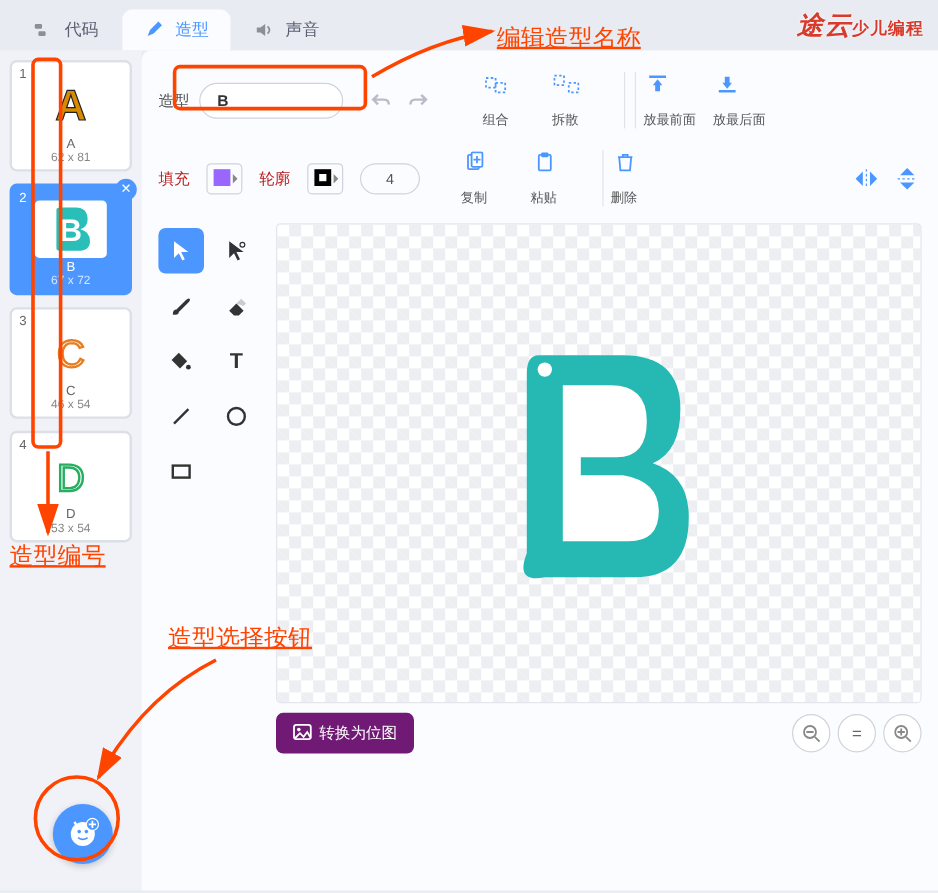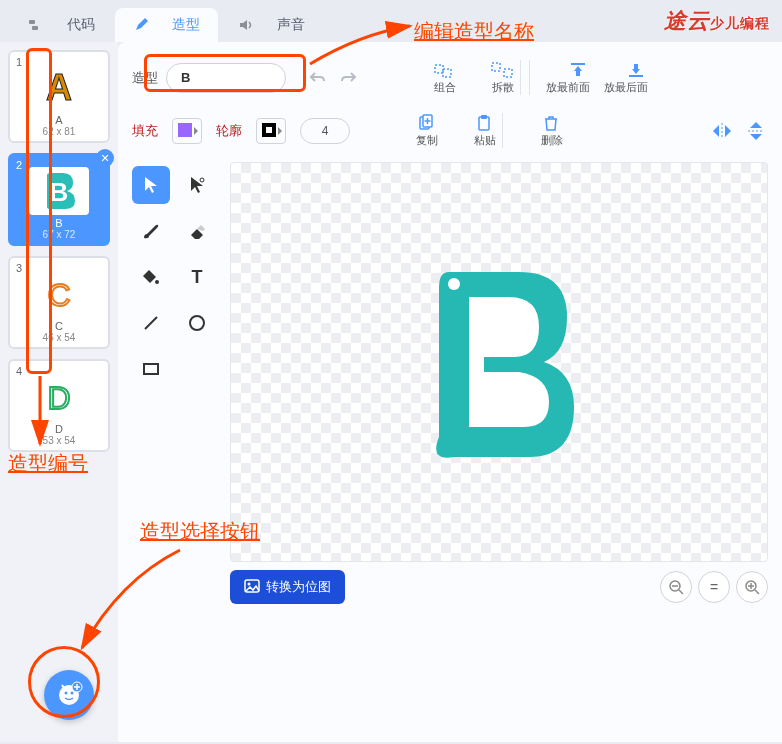--- a/index.html
+++ b/index.html
@@ -1,20 +1,20 @@
 <!DOCTYPE html>
 <html><head>
 <meta charset="utf-8">
 <style>
   * { box-sizing: border-box; margin: 0; padding: 0; font-family: "Microsoft YaHei", sans-serif; }
   body { width: 782px; height: 744px; background: #e8ecf2; position: relative; overflow: hidden; }
 
   
   .tabs { display: flex; padding: 8px 0 0 10px; gap: 2px; }
-  .tab { display: flex; align-items: center; gap: 23px; padding: 8px 18px; border-radius: 8px 8px 0 0; font-size: 14px; color: #5a5f73; cursor: pointer; }
+  .tab { display: flex; align-items: center; gap: 10px; padding: 8px 18px; border-radius: 8px 8px 0 0; font-size: 14px; color: #5a5f73; cursor: pointer; }
   .tab.active { background: #fbfcff; color: #4c97ff; }
   .tab-icon { width: 16px; height: 16px; display: inline-flex; align-items: center; justify-content: center; }
 
   .main { display: flex; height: calc(100% - 44px); }
 
   
   .sidebar { width: 118px; background: #f0f2f7; padding: 8px 8px; display: flex; flex-direction: column; gap: 10px; position: relative; }
   .thumb { background: #fff; border: 2px solid #dcdfe6; border-radius: 6px; padding: 6px 4px 4px; position: relative; text-align: center; cursor: pointer; }
   .thumb.selected { border-color: #4c97ff; background: #4c97ff; }
   .thumb .num { position: absolute; top: 4px; left: 6px; font-size: 11px; color: #666; }
@@ -30,21 +30,21 @@
 
   
   .editor { flex: 1; background: #fbfcff; border-radius: 8px 0 0 0; padding: 14px 14px 14px 14px; display: flex; flex-direction: column; gap: 10px; position: relative; min-width: 0; }
 
   .row1 { display: flex; align-items: center; gap: 10px; }
   .name-wrap { display: flex; align-items: center; gap: 8px; }
   .name-lbl { font-size: 13px; color: #555; }
   .name-input { width: 120px; height: 30px; border: 1px solid #d0d3db; border-radius: 16px; padding: 0 14px; font-size: 13px; font-weight: bold; color: #333; }
 
   .tbar { display: flex; gap: 4px; margin-left: 30px; }
-  .tbar-btn { display: flex; flex-direction: column; align-items: flex-end; gap: 0; width: 54px; padding: 4px 0; cursor: pointer; border-radius: 4px; }
+  .tbar-btn { display: flex; flex-direction: column; align-items: flex-start; gap: 12px; width: 54px; padding: 4px 0; cursor: pointer; border-radius: 4px; }
   .tbar-btn .ico { width: 24px; height: 20px; display: flex; align-items: center; justify-content: center; color: #4c97ff; }
   .tbar-btn .txt { font-size: 11px; color: #555; }
   .tbar-sep { width: 1px; background: #e0e3ea; margin: 4px 2px; }
 
   .row2 { display: flex; align-items: center; gap: 14px; }
   .fill-lbl, .stroke-lbl { font-size: 13px; color: #b91c1c; }
   .color-swatch { width: 30px; height: 26px; border: 1px solid #d0d3db; border-radius: 4px; display: flex; align-items: center; justify-content: center; cursor: pointer; }
   .stroke-width { width: 50px; height: 26px; border: 1px solid #d0d3db; border-radius: 14px; display: flex; align-items: center; justify-content: center; font-size: 12px; color: #555; }
   .row2-actions { display: flex; gap: 4px; margin-left: 20px; }
   .flip-group { margin-left: auto; display: flex; gap: 10px; }
@@ -63,21 +63,21 @@
     linear-gradient(-45deg,transparent 75%,#eceef2 75%);
     background-size: 20px 20px;
     background-position: 0 0,0 10px,10px -10px,-10px 0;
     background-color: #fff;
     border: 1px solid #e3e6ec; border-radius: 4px;
     display: flex; align-items: center; justify-content: center;
     position: relative;
   }
 
   .bottom { display: flex; align-items: center; margin-top: 8px; }
-  .convert-btn { background: #1d4ed8; color: #fff; border: none; border-radius: 6px; padding: 8px 14px; font-size: 13px; display: flex; align-items: center; gap: 6px; cursor: pointer; }
+  .convert-btn { background: #701a75; color: #fff; border: none; border-radius: 6px; padding: 8px 14px; font-size: 13px; display: flex; align-items: center; gap: 6px; cursor: pointer; }
   .zoom { margin-left: auto; display: flex; gap: 6px; }
   .zoom-btn { width: 32px; height: 32px; border: 1px solid #d0d3db; border-radius: 50%; background: #fff; display: flex; align-items: center; justify-content: center; cursor: pointer; color: #666; font-size: 14px; }
 
   
   .fab { position: absolute; bottom: 24px; left: 44px; width: 50px; height: 50px; background: #4c97ff; border-radius: 50%; display: flex; align-items: center; justify-content: center; color: #fff; cursor: pointer; box-shadow: 0 2px 6px rgba(0,0,0,0.2); }
   .anno-text { color: #ff4400; font-size: 20px; font-weight: 500; position: absolute; text-decoration: underline; }
   .red-box { position: absolute; border: 3px solid #ff4400; border-radius: 6px; pointer-events: none; }
   .red-circle { position: absolute; border: 3px solid #ff4400; border-radius: 50%; pointer-events: none; }
   svg.arrow { position: absolute; pointer-events: none; }
 

